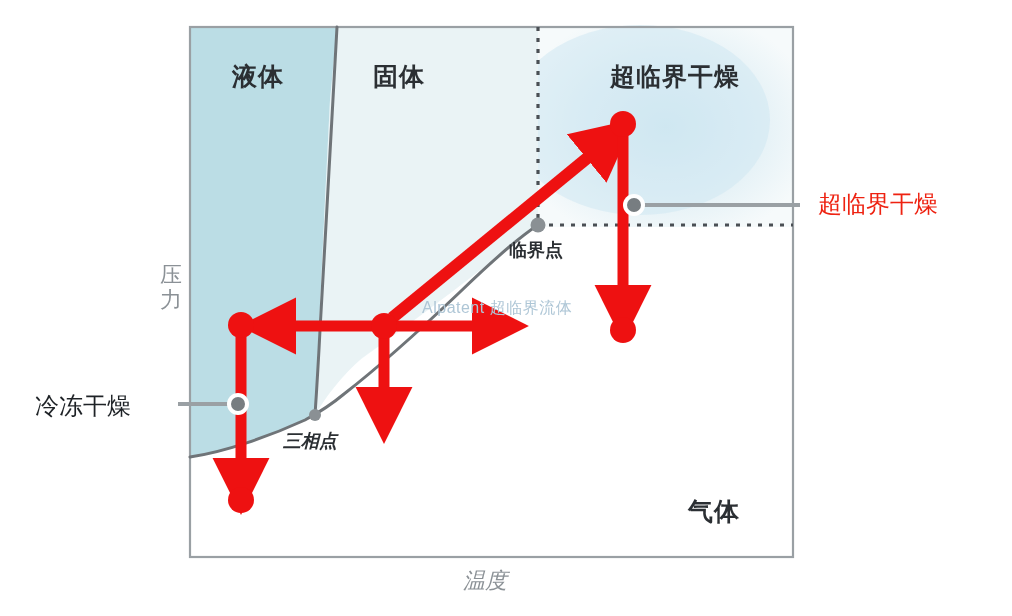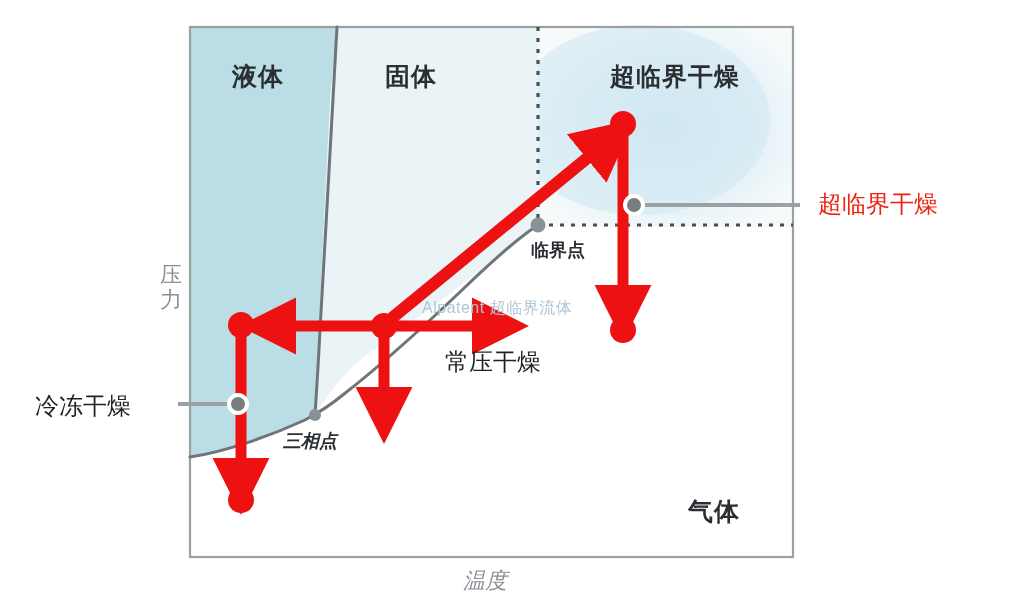--- a/index.html
+++ b/index.html
@@ -114,39 +114,38 @@
     <circle cx="238" cy="404" r="11" fill="#ffffff"></circle>
     <circle cx="238" cy="404" r="7" fill="#777d81"></circle>
 
     <line x1="640" y1="205" x2="800" y2="205" stroke="#9aa0a4" stroke-width="4"></line>
     <circle cx="634" cy="205" r="11" fill="#ffffff"></circle>
     <circle cx="634" cy="205" r="7" fill="#777d81"></circle>
   </svg>
 
   <div class="lbl region-label" style="left:232px;top:60px;">液体</div>
 
-  <div class="lbl region-label" style="left:385px;top:60px;">固体</div>
+  <div class="lbl region-label" style="left:373px;top:60px;">固体</div>
 
   <div class="lbl region-label" style="left:610px;top:60px;">超临界干燥</div>
 
   <div class="lbl region-label" style="left:688px;top:495px;">气体</div>
 
   <div class="lbl small-label" style="left:283px;top:429px;font-style:italic;">三相点</div>
 
-  <div class="lbl small-label" style="left:531px;top:238px;">临界点</div>
+  <div class="lbl small-label" style="left:509px;top:238px;">临界点</div>
 
   <div class="lbl axis-label axis-y" style="left:160px;top:262px;">
     <div>压</div>
     <div>力</div>
   </div>
 
   <div class="lbl axis-label" style="left:463px;top:566px;font-style:italic;">温度</div>
 
   <div class="lbl process-label" style="left:35px;top:390px;">冷冻干燥</div>
 
 
-  <div class="lbl process-label" style="left:445px;top:346px;">常压干燥</div>
 
   <div class="lbl process-label red" style="left:818px;top:188px;">超临界干燥</div>
 
   <div class="lbl watermark" style="left:422px;top:298px;">Alpatent 超临界流体</div>
 
 </div>
 
 </body></html>

